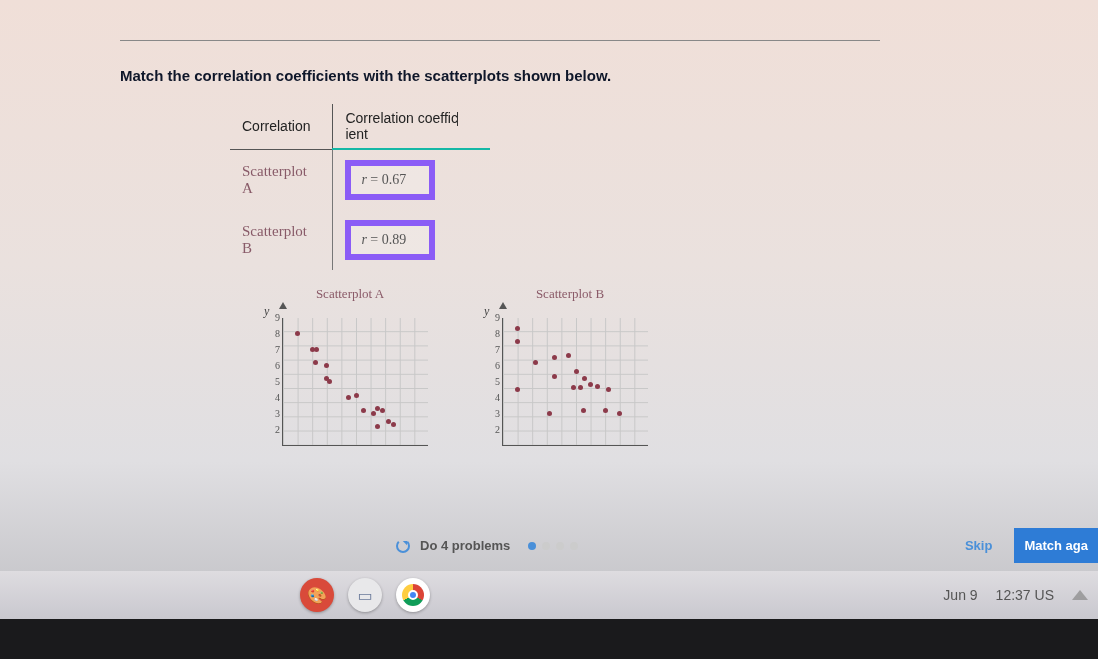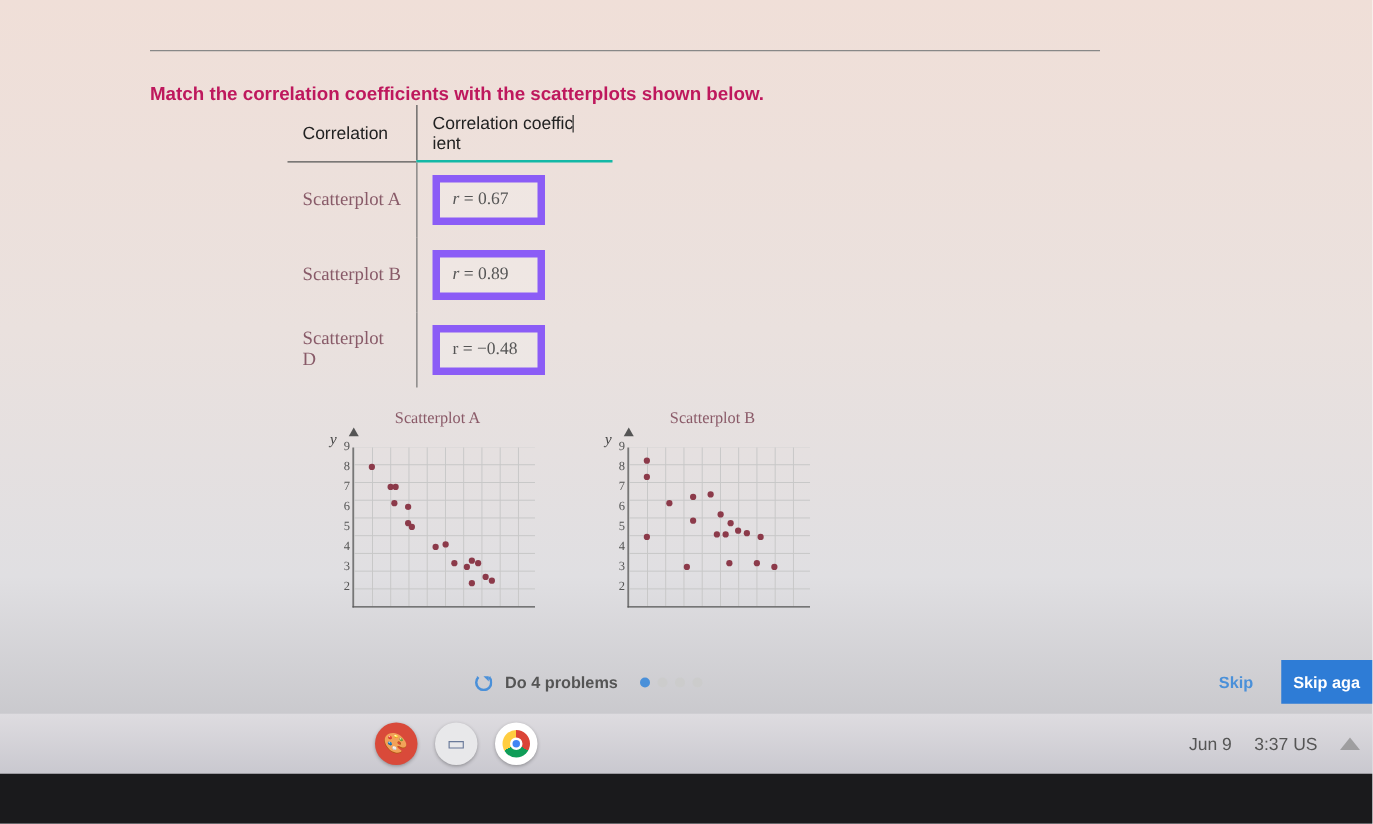--- a/index.html
+++ b/index.html
@@ -16,21 +16,22 @@
   .divider-top {
     border-top: 1px solid #888;
     margin-top: 20px;
     margin-bottom: 26px;
     width: 760px;
   }
   .prompt {
     font-family: Arial, Helvetica, sans-serif;
     font-weight: bold;
     font-size: 15px;
-    color: #be185d;
+    color: #0f172a;
+    margin-bottom: 20px;
   }
   .table-wrap {
     margin-left: 110px;
     width: 260px;
   }
   table.match {
     border-collapse: collapse;
     font-size: 15px;
   }
   table.match th {
@@ -134,20 +135,21 @@
 
   .bottom-bar {
     position:absolute;
     top:538px;
     left:0;
     width:100%;
     display:flex;
     align-items:center;
     font-family: Arial, sans-serif;
     font-size:13px;
+    padding-left:16px;
   }
   .do-problems {
     margin-left:380px;
     display:flex;
     align-items:center;
     gap:10px;
     color:#555;
     font-weight:bold;
   }
   .refresh-icon {
@@ -252,24 +254,20 @@
         </tr>
       </thead>
       <tbody>
         <tr>
           <td class="label">Scatterplot A</td>
           <td class="val-cell"><div class="val-box"><span class="ital">r</span> = <span>0.67</span></div></td>
         </tr>
         <tr>
           <td class="label">Scatterplot B</td>
           <td class="val-cell"><div class="val-box"><span class="ital">r</span> = <span>0.89</span></div></td>
-        </tr>
-        <tr>
-          <td class="label">Scatterplot D</td>
-          <td class="val-cell"><div class="val-box"><span>r = −0.48</span></div></td>
         </tr>
       </tbody>
     </table>
   </div>
 
   <div class="plots">
     <div class="plot-col">
       <div class="plot-title">Scatterplot A</div>
       <div class="plot-box">
         <div class="ylab">y</div>
@@ -346,36 +344,36 @@
     <span>Do 4 problems</span>
     <span class="prog-dots">
       <span class="active"></span>
         <span></span>
         <span></span>
         <span></span>
     </span>
   </div>
   <div class="right-btns">
     <div class="btn-skip">Skip</div>
-    <div class="btn-check">Skip aga</div>
+    <div class="btn-check">Match aga</div>
   </div>
 </div>
 
 <div class="taskbar">
   <div class="task-icons">
     <div class="ticon palette">🎨</div>
     <div class="ticon reader">▭</div>
     <div class="ticon chrome">
       <div class="chrome-inner">
           <div class="chrome-center"></div>
         </div>
     </div>
   </div>
   <div class="task-right">
     <span>Jun 9</span>
     <span>
-      <span>3:37</span> <span>US</span>
+      <span>12:37</span> <span>US</span>
     </span>
     <span class="wifi-icon"></span>
   </div>
 </div>
 
 <div class="bottom-black"></div>
 
 </body></html>

